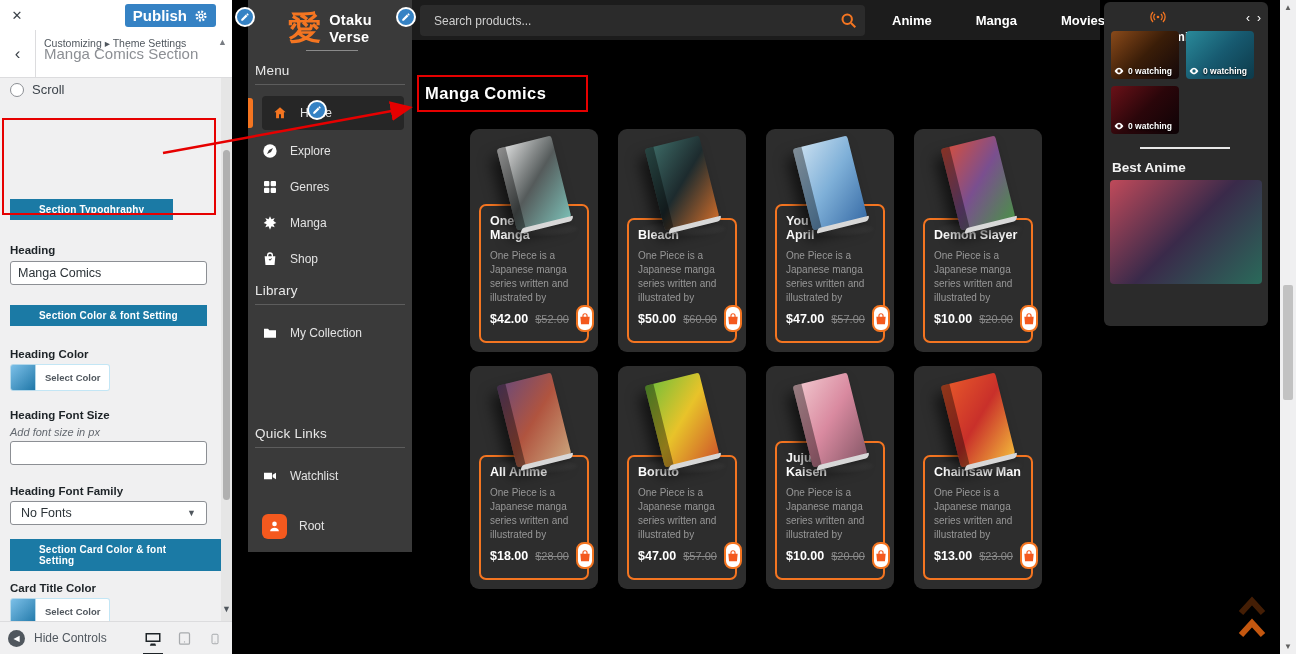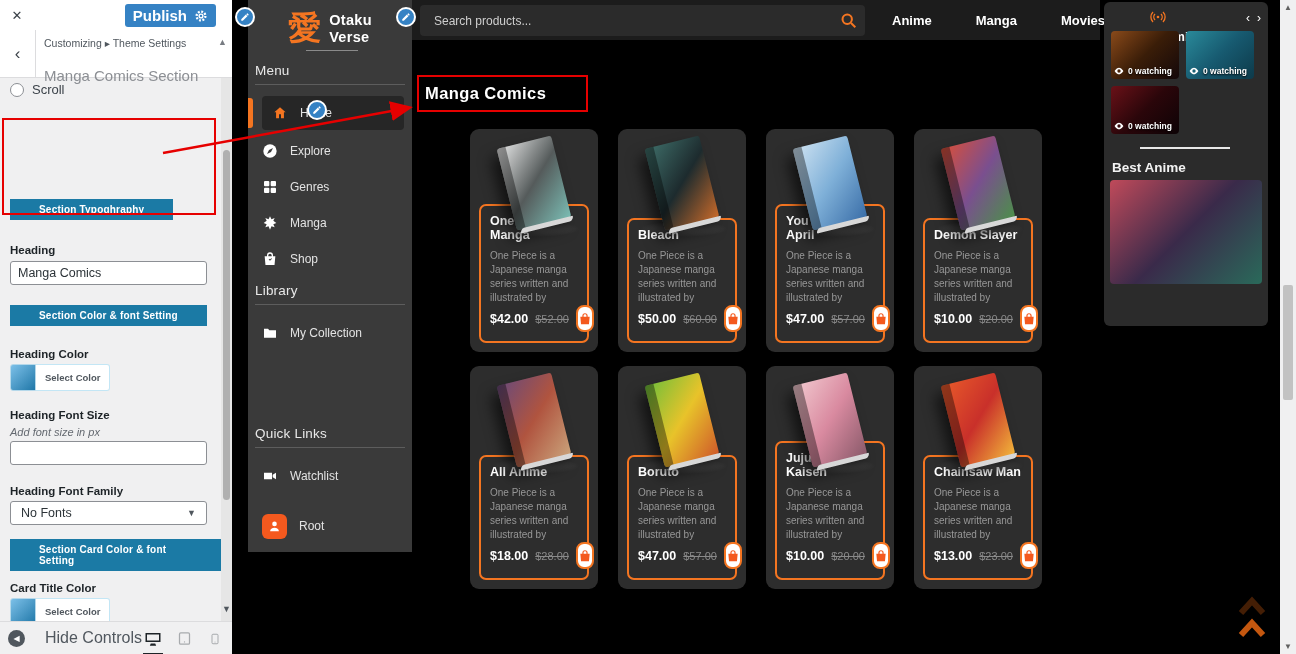--- a/index.html
+++ b/index.html
@@ -9,41 +9,41 @@
 
   
   .cz { position:absolute; left:0; top:0; width:232px; height:654px; background:#f0f0f1; z-index:5; }
   .cz-top { position:absolute; left:0; top:0; width:232px; height:30px; background:#fff; }
   .cz-close { position:absolute; left:7px; top:6px; width:20px; height:20px; color:#3c434a; font-size:13px; line-height:20px; text-align:center; cursor:pointer; }
   .cz-publish { position:absolute; right:16px; top:4px; height:23px; background:#3582c4; color:#fff; border:none; border-radius:3px; font-size:15px; font-weight:bold; padding:0 8px; display:flex; align-items:center; gap:7px; font-family:"Liberation Sans",sans-serif; }
   .cz-publish .gear { display:inline-flex; width:14px; height:14px; }
   .cz-head { position:absolute; left:0; top:30px; width:232px; height:48px; background:#fff; border-bottom:1px solid #dcdcde; }
   .cz-back { position:absolute; left:0; top:0; width:36px; height:48px; border-right:1px solid #dcdcde; color:#3c434a; font-size:17px; display:flex; align-items:center; justify-content:center; cursor:pointer; }
   .cz-bc { position:absolute; left:44px; top:7px; font-size:10.5px; color:#50575e; }
-  .cz-title { position:absolute; left:44px; top:37px; font-size:15px; color:#8c8f94; }
+  .cz-title { position:absolute; left:44px; top:15px; font-size:15px; color:#8c8f94; }
   .cz-upar { position:absolute; right:5px; top:7px; font-size:9px; color:#787c82; }
   .cz-body { position:absolute; left:0; top:78px; width:232px; height:543px; }
   .radio-row { position:absolute; left:10px; top:4px; display:flex; align-items:center; gap:8px; }
   .radio { width:14px; height:14px; border:1.5px solid #8c8f94; border-radius:50%; background:#fff; }
   .radio-label { font-size:13px; color:#3c434a; }
   .badge { position:absolute; left:10px; background:#1b7aa5; color:#fff; font-size:10px; font-weight:bold; padding:5px 29px; letter-spacing:.2px; }
   .fld-label { position:absolute; left:10px; font-size:11.5px; font-weight:bold; color:#1d2327; }
   .fld-hint { position:absolute; left:10px; font-size:11px; font-style:italic; color:#646970; }
   .txt-input { position:absolute; left:10px; width:197px; height:24px; border:1px solid #8c8f94; border-radius:3px; background:#fff; font-size:12.5px; color:#2c3338; padding:0 7px; font-family:"Liberation Sans",sans-serif; }
   .color-ctl { position:absolute; left:10px; height:27px; display:flex; }
   .swatch { width:26px; height:27px; border-radius:3px 0 0 3px; background:linear-gradient(135deg,#7cc0e8,#2077a8); border:1px solid #b5d8ea; }
   .swatch-btn { height:27px; background:#fff; border:1px solid #c3e6f5; border-left:none; border-radius:0 3px 3px 0; font-size:9.5px; font-weight:bold; color:#50575e; padding:0 9px; font-family:"Liberation Sans",sans-serif; }
   .sel { position:absolute; left:10px; width:197px; height:24px; border:1px solid #8c8f94; border-radius:3px; background:#fff; font-size:12.5px; color:#2c3338; padding:0 10px; display:flex; align-items:center; justify-content:space-between; }
   .sel .chev { font-size:9px; color:#50575e; }
   .cz-track { position:absolute; right:0; top:78px; width:11px; height:543px; background:#e6e6e6; }
   .cz-thumb { position:absolute; right:2px; top:150px; width:7px; height:350px; background:#b0b0b0; border-radius:4px; }
   .cz-dn { position:absolute; right:1px; top:604px; font-size:9px; color:#50575e; }
   .cz-foot { position:absolute; left:0; bottom:0; width:232px; height:33px; background:#f0f0f1; border-top:1px solid #dcdcde; z-index:6; display:flex; align-items:center; }
   .hc-circle { width:17px; height:17px; border-radius:50%; background:#50575e; color:#fff; font-size:8px; display:flex; align-items:center; justify-content:center; margin-left:8px; }
-  .hc-label { font-size:16px; color:#50575e; margin-left:20px; }
+  .hc-label { font-size:12px; color:#50575e; margin-left:9px; }
   .dev-icons { position:absolute; right:8px; top:0; height:33px; display:flex; align-items:center; gap:13px; }
   .dev { width:18px; height:18px; color:#a7aaad; display:flex; align-items:center; justify-content:center; }
   .dev.active { color:#1d2327; position:relative; }
   .dev.active::after { content:""; position:absolute; left:-1px; bottom:-8px; width:20px; height:3px; background:#1d2327; }
 
   
   .pv { position:absolute; left:232px; top:0; width:1048px; height:654px; background:#000; }
 
   
   .topbar { position:absolute; left:180px; top:0; width:688px; height:40px; background:#1c1c1c; }

